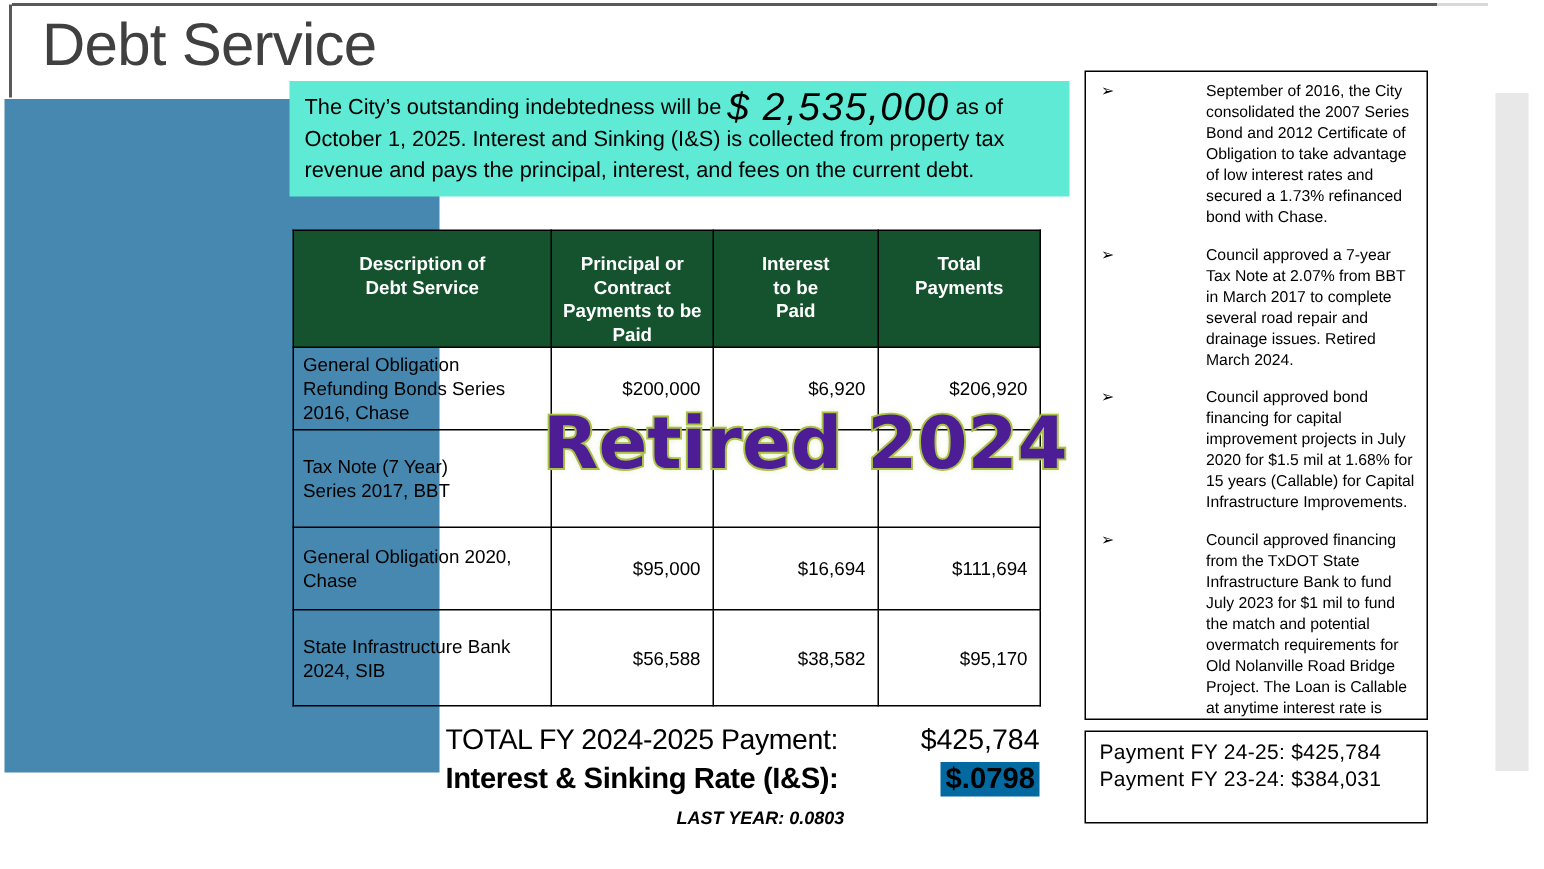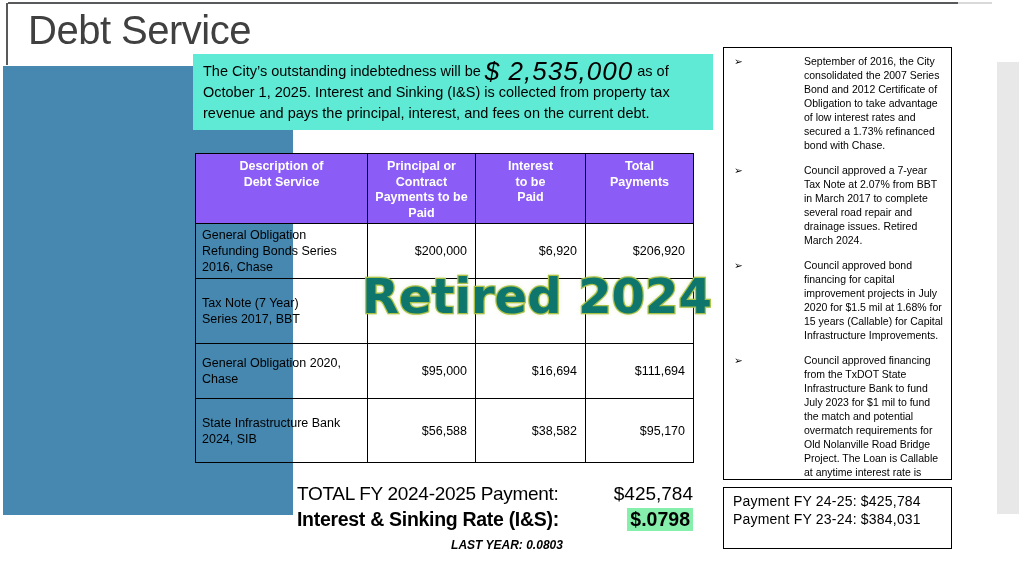--- a/index.html
+++ b/index.html
@@ -23,41 +23,41 @@
     background:#5eead4; padding:7px 8px 6px 10px; font-size:14.5px; line-height:21px;
   }
   .intro-amount { font-size:26px; font-style:italic; line-height:21px; vertical-align:-4px; letter-spacing:1px; }
 
   table.debt-table {
     position:absolute; left:195px; top:153px; width:498px;
     border-collapse:collapse; table-layout:fixed;
   }
   table.debt-table th, table.debt-table td { border:1.5px solid #000; white-space:pre-line; }
   table.debt-table th {
-    background:#8b5cf6; color:#fff; font-size:12.5px; font-weight:bold;
-    text-align:center; vertical-align:top; padding-top:5px; height:70px; line-height:15.5px;
+    background:#14532d; color:#fff; font-size:12.5px; font-weight:bold;
+    text-align:center; vertical-align:top; padding-top:15px; height:70px; line-height:15.5px;
   }
   td.desc { font-size:12.5px; text-align:left; padding:3px 4px 3px 6px; vertical-align:middle; line-height:16px; }
   td.amt  { font-size:12.5px; text-align:right; padding-right:8px; vertical-align:middle; }
   tr.r1 td { height:54px; } tr.r2 td { height:65px; } tr.r3 td { height:55px; } tr.r4 td { height:64px; }
 
   .watermark {
     position:absolute; left:362px; top:268px; width:340px;
     font-family:"DejaVu Sans", sans-serif; font-weight:bold; font-size:48px;
-    color:#0f766e; -webkit-text-stroke:2.5px #a9c145; paint-order:stroke fill;
+    color:#4c1d95; -webkit-text-stroke:2.5px #a9c145; paint-order:stroke fill;
     text-shadow:0 0 5px rgba(170,195,70,0.45); white-space:nowrap; z-index:5;
   }
 
   .totals { position:absolute; left:297px; top:483px; width:396px; }
   .totals-row { display:flex; justify-content:space-between; align-items:baseline; }
   .totals-label1 { font-size:19px; letter-spacing:-0.3px; }
   .totals-value1 { font-size:19px; text-align:right; }
   .totals-row2 { margin-top:3px; }
   .totals-label2 { font-size:19.5px; font-weight:bold; letter-spacing:-0.3px;text-align:right; }
-  .totals-value2 { font-size:19.5px; font-weight:bold; background:#86efac; padding:0 3px; text-align:right; }
+  .totals-value2 { font-size:19.5px; font-weight:bold; background:#0369a1; padding:0 3px; text-align:right; }
   .last-year { margin-top:7px; font-size:12px; font-weight:bold; font-style:italic; text-align:center; padding-left:24px; }
 
   .notes-box {
     position:absolute; left:723px; top:47px; width:229px; height:433px;
     border:1.5px solid #000; background:#fff; padding:6px 6px 4px 4px; overflow:hidden;
   }
   .note-item { display:flex; margin-bottom:11px; }
   .note-item:last-child { margin-bottom:0; }
   .note-marker { width:28px; flex:none; font-size:10.5px; padding-left:6px; line-height:14px; }
   .note-text { flex:1; font-size:10.5px; line-height:14px;margin-left:48px; }

